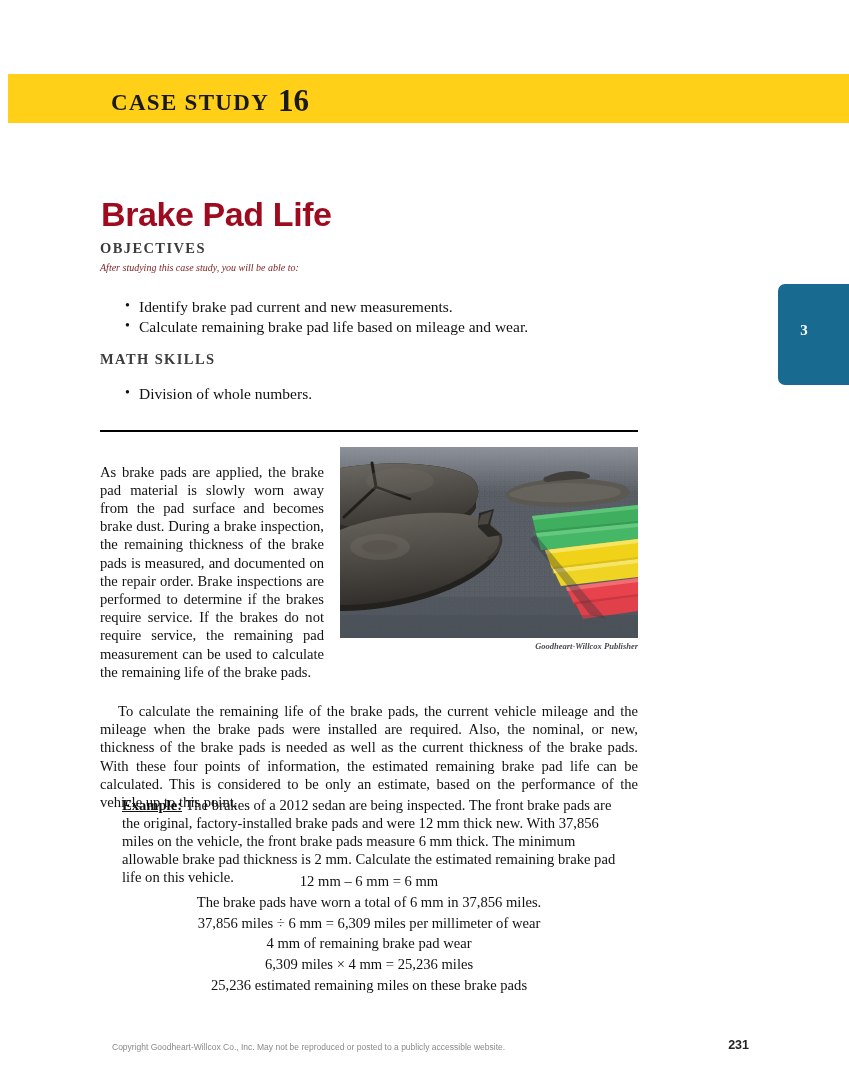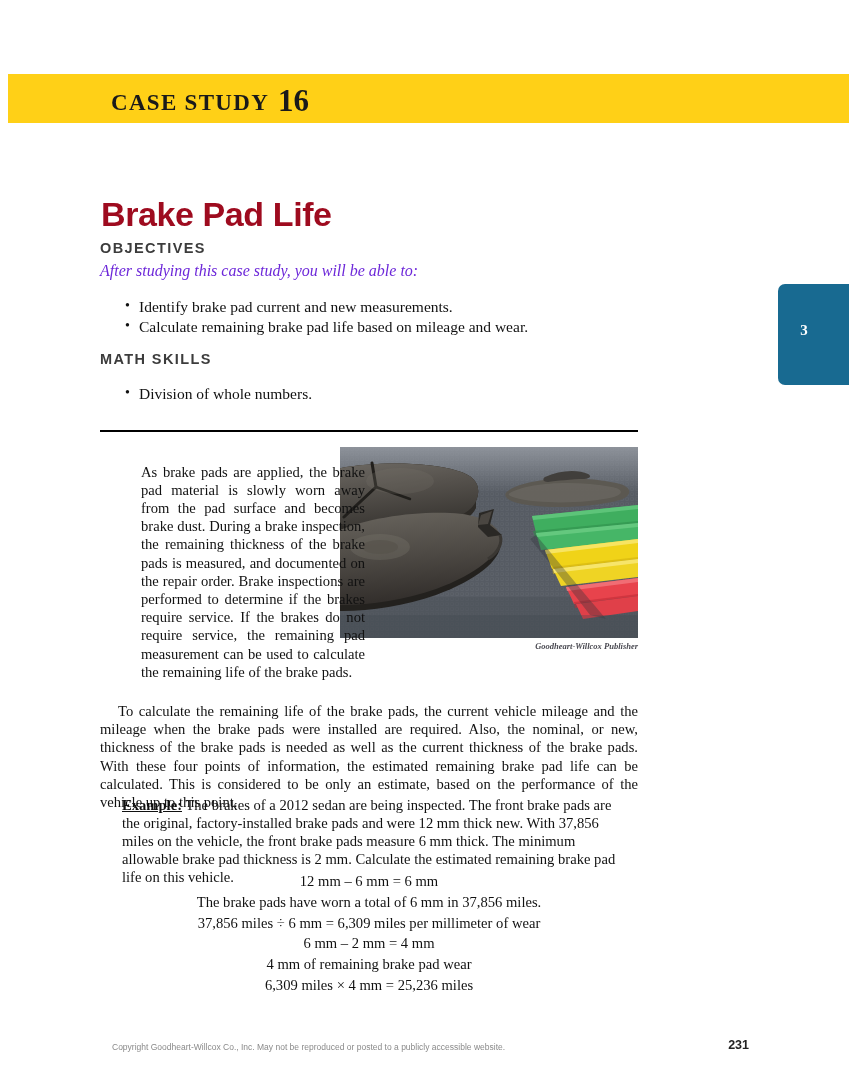--- a/index.html
+++ b/index.html
@@ -75,36 +75,36 @@
     font-family: "Liberation Sans", sans-serif;
     font-weight: bold;
     font-size: 34px;
     color: #9E0B1F;
     letter-spacing: -0.4px;
   }
 
   
   .section-heading {
     position: absolute;
-    font-family: Liberation Sans, sans-serif;
+    font-family: Liberation Serif, serif;
     font-weight: bold;
     font-size: 14.5px;
     letter-spacing: 1.4px;
     color: #3C3C3C;
   }
   #objectives-heading { left: 100px; top: 240px; }
   #mathskills-heading { left: 100px; top: 351px; }
 
   #objectives-intro {
     position: absolute;
     left: 100px;
     top: 262px;
     font-style: italic;
-    font-size: 16px;
-    color: #6d28d9;
+    font-size: 10px;
+    color: #7f1d1d;
   }
 
   .bullet-list {
     position: absolute;
     margin: 13px;
     padding: 0;
     list-style: none;
     font-size: 15.5px;
     line-height: 19.5px;
     color: #111111;
@@ -163,21 +163,20 @@
     position: absolute;
     left: 100px;
     top: 448px;
     width: 224px;
     font-size: 14.6px;
     line-height: 18.2px;
     text-align: justify;
     text-align-last: left;
     color: #111111;
     hyphens: manual;
-    margin-left: 41px;
   }
 
   #para-calc {
     position: absolute;
     left: 100px;
     top: 676px;
     width: 538px;
     font-size: 14.6px;
     line-height: 18.2px;
     text-align: justify;
@@ -350,19 +349,19 @@
 <p id="para-calc">To calculate the remaining life of the brake pads, the current vehicle mileage and the mileage when the brake pads were installed are required. Also, the nominal, or new, thickness of the brake pads is needed as well as the current thickness of the brake pads. With these four points of information, the estimated remaining brake pad life can be calculated. This is considered to be only an estimate, based on the performance of the vehicle up to this point.</p>
 
 <p id="para-example">
   <span class="lead">Example:</span><span> The brakes of a 2012 sedan are being inspected. The front brake pads are the original, factory-installed brake pads and were 12 mm thick new. With 37,856 miles on the vehicle, the front brake pads measure 6 mm thick. The minimum allowable brake pad thickness is 2 mm. Calculate the estimated remaining brake pad life on this vehicle.</span>
 </p>
 
 <div id="calc-lines">
   <div>12 mm – 6 mm = 6 mm</div>
   <div>The brake pads have worn a total of 6 mm in 37,856 miles.</div>
   <div>37,856 miles ÷ 6 mm = 6,309 miles per millimeter of wear</div>
-  <div>6 mm – 2 mm = 4 mm</div>
   <div>4 mm of remaining brake pad wear</div>
   <div>6,309 miles × 4 mm = 25,236 miles</div>
+  <div>25,236 estimated remaining miles on these brake pads</div>
 </div>
 
 <div id="footer-copyright">Copyright Goodheart-Willcox Co., Inc. May not be reproduced or posted to a publicly accessible website.</div>
 <div id="footer-pagenumber">231</div>
 
 </body></html>

